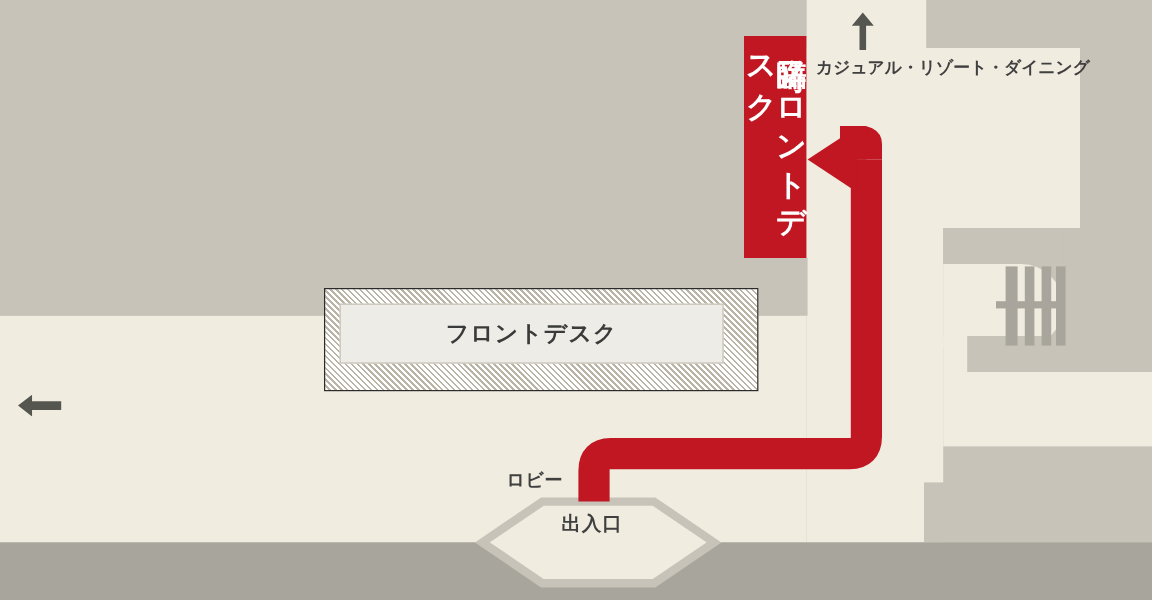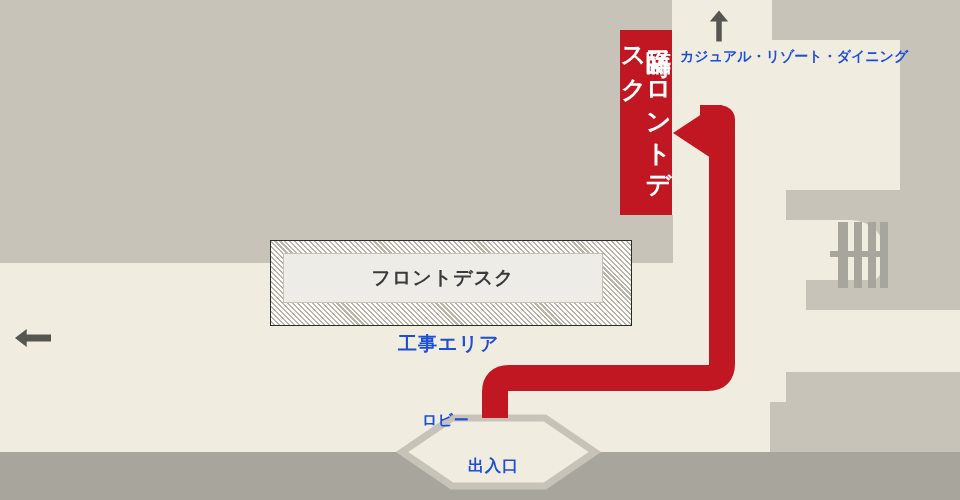--- a/index.html
+++ b/index.html
@@ -55,21 +55,21 @@
   }
   .desk-label {
     font-size: 19px;
     font-weight: 700;
     color: #3a3a3a;
     letter-spacing: 1px;
   }
   
   .map-label {
     position: absolute;
-    color: #1d4ed8;
+    color: #404040;
     white-space: nowrap;
     line-height: 1.25;
   }
   .label-construction {
     font-size: 19px;
     font-weight: 700;
     letter-spacing: 1px;
   }
   .label-elevator {
     font-size: 16px;
@@ -168,21 +168,20 @@
   <svg class="route-svg" viewBox="0 0 960 500">
     <polygon points="452,418 545,418 595,452 545,486 452,486 402,452" fill="#f1ece0" stroke="#c7c3b8" stroke-width="7"></polygon>
   </svg>
 
   <div class="shape construction" style="left:270px; top:240px; width:362px; height:86px;">
     <div class="desk-box" style="left:12px; top:12px; right:28px; bottom:22px;">
       <span class="desk-label">フロントデスク</span>
     </div>
   </div>
 
-  <div class="map-label label-construction" style="left:398px; top:332px;">工事エリア</div>
 
   <svg class="route-svg" viewBox="0 0 960 500">
     <g>
       <path d="M 495,418 L 495,392 Q 495,378 509,378 L 708,378 Q 722,378 722,364 L 722,133" fill="none" stroke="#c01722" stroke-width="26" stroke-linecap="butt"></path>
       <path d="M 722,133 L 722,120 Q 722,118 718,118 L 700,118" fill="none" stroke="#c01722" stroke-width="26" stroke-linecap="butt"></path>
       <path d="M 673,133 L 714,106 L 714,160 Z" fill="#c01722"></path>
       <rect x="700" y="105" width="22" height="28" fill="#c01722"></rect>
     </g>
   </svg>
 
@@ -196,17 +195,17 @@
 
   <div class="map-label label-restaurant" style="left:680px; top:46px;">
     <div>カジュアル・リゾート・ダイニング</div>
   </div>
 
   <svg class="elev-arrow" viewBox="0 0 40 20" style="left:14px; top:329px; width:38px; height:18px;">
     <polygon points="0,10 13,0 13,6 40,6 40,14 13,14 13,20" fill="#565651"></polygon>
   </svg>
 
 
-  <div class="map-label label-lobby" style="left:422px; top:411px;">ロビー</div>
-
-  <div class="map-label label-entrance" style="left:468px; top:456px;">出入口</div>
+  <div class="map-label label-lobby" style="left:422px; top:392px;">ロビー</div>
+
+  <div class="map-label label-entrance" style="left:468px; top:428px;">出入口</div>
 
 </div>
 
 </body></html>

